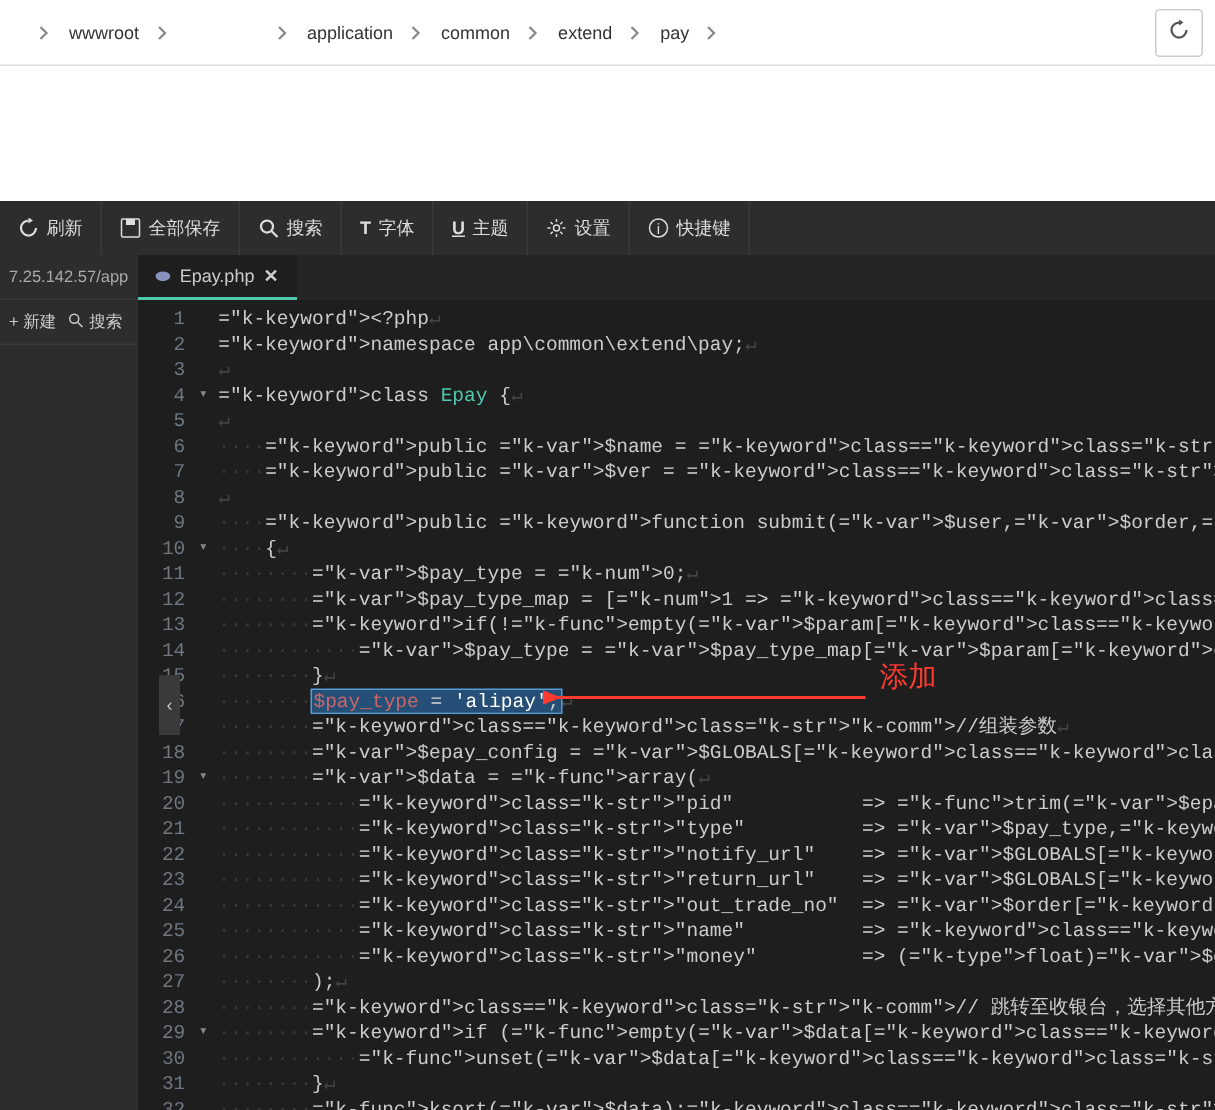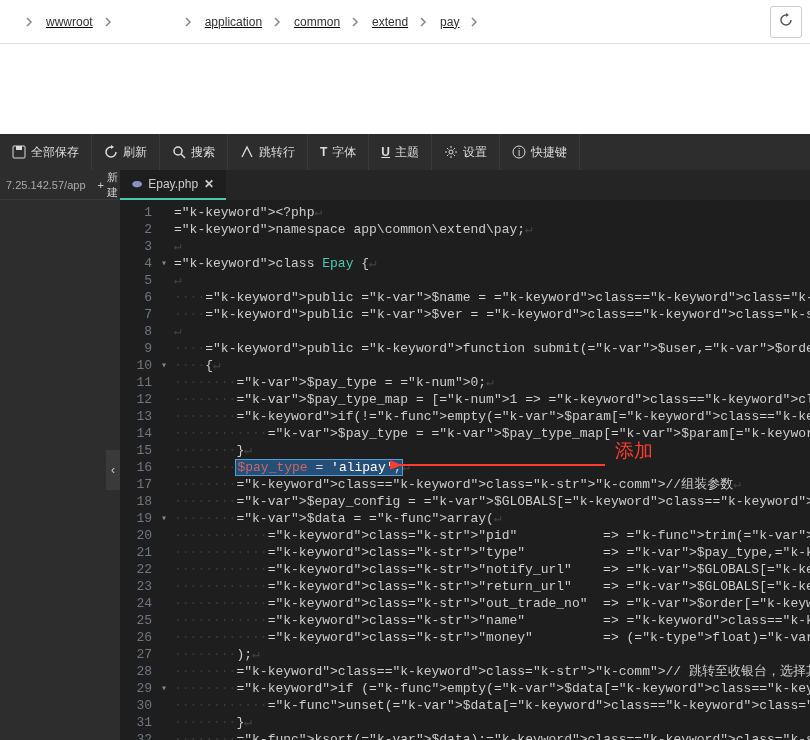--- a/index.html
+++ b/index.html
@@ -1,32 +1,32 @@
 <!DOCTYPE html>
 <html><head>
 <meta charset="utf-8">
 <style>
 * { margin: 0; padding: 0; box-sizing: border-box; }
 body { font-family: "Microsoft YaHei", Arial, sans-serif; font-size: 12px; background: #fff; width: 810px; height: 740px; overflow: hidden; }
 
 .breadcrumb-bar { height: 44px; background: #fff; border-bottom: 1px solid #e0e0e0; display: flex; align-items: center; padding: 0 8px; }
-.breadcrumb { display: flex; align-items: center; gap: 4px; flex: 1; text-decoration: underline; }
+.breadcrumb { display: flex; align-items: center; gap: 4px; flex: 1; }
 .crumb { color: #333; padding: 2px 6px; cursor: pointer; }
 .crumb-sep { color: #888; padding: 0 2px; }
 .crumb-sep svg { display: block; }
 .refresh-btn { width: 32px; height: 32px; border: 1px solid #ccc; border-radius: 3px; display: flex; align-items: center; justify-content: center; cursor: pointer; margin-left: auto; }
 
 .toolbar-spacer { height: 90px; background: #fff; }
 
 .dark-toolbar { height: 36px; background: #2d2d2d; display: flex; align-items: center; color: #ddd; }
 .tb-btn { display: flex; align-items: center; gap: 5px; padding: 0 12px; height: 36px; cursor: pointer; border-right: 1px solid #3a3a3a; white-space: nowrap; }
 .tb-icon { display: inline-flex; align-items: center; justify-content: center; }
 
 .main-row { display: flex; height: calc(100% - 170px); }
-.left-panel { width: 120px; background: #2d2d2d; color: #ccc; display: flex; flex-direction: row; }
+.left-panel { width: 120px; background: #2d2d2d; color: #ccc; display: flex; flex-direction: column; }
 .left-header { height: 30px; display: flex; align-items: center; padding: 0 6px; font-size: 11px; color: #aaa; border-bottom: 1px solid #3a3a3a; }
 .left-tools { height: 30px; display: flex; align-items: center; gap: 8px; padding: 0 6px; border-bottom: 1px solid #3a3a3a; }
 .left-tool-btn { display: flex; align-items: center; gap: 3px; cursor: pointer; font-size: 11px; }
 .collapse-handle { position: absolute; left: 106px; top: 450px; width: 14px; height: 40px; background: #3a3a3a; display: flex; align-items: center; justify-content: center; color: #ccc; cursor: pointer; z-index: 10; }
 
 .editor-area { flex: 1; background: #1e1e1e; color: #ccc; display: flex; flex-direction: column; position: relative; }
 .tab-bar { height: 30px; background: #252526; display: flex; align-items: center; }
 .tab { height: 30px; display: flex; align-items: center; gap: 6px; padding: 0 12px; background: #1e1e1e; border-bottom: 2px solid #4ec9b0; cursor: pointer; }
 .tab-close { cursor: pointer; font-weight: bold; }
 
@@ -104,51 +104,43 @@
         </svg></span>
   </div>
 </div>
 
 <div class="toolbar-spacer"></div>
 
 <div class="dark-toolbar">
   <div class="tb-btn">
     <span class="tb-icon">
         <svg width="14" height="14">
+          <path d="M7 2 A5 5 0 1 0 12 7" stroke="#ddd" fill="none" stroke-width="1.5"></path>
+          <path d="M7 0 L7 4 L10 2 Z" fill="#ddd"></path>
+        </svg>
+      </span>
+    <span>刷新</span>
+  </div>
+  <div class="tb-btn">
+    <span class="tb-icon">
+        <svg width="14" height="14">
           <rect x="1" y="1" width="12" height="12" rx="1" fill="none" stroke="#ddd"></rect>
           <rect x="4" y="1" width="6" height="4" fill="#ddd"></rect>
         </svg>
       </span>
     <span>全部保存</span>
   </div>
   <div class="tb-btn">
     <span class="tb-icon">
         <svg width="14" height="14">
-          <path d="M7 2 A5 5 0 1 0 12 7" stroke="#ddd" fill="none" stroke-width="1.5"></path>
-          <path d="M7 0 L7 4 L10 2 Z" fill="#ddd"></path>
-        </svg>
-      </span>
-    <span>刷新</span>
-  </div>
-  <div class="tb-btn">
-    <span class="tb-icon">
-        <svg width="14" height="14">
           <circle cx="6" cy="6" r="4" stroke="#ddd" fill="none" stroke-width="1.5"></circle>
           <line x1="9" y1="9" x2="13" y2="13" stroke="#ddd" stroke-width="1.5"></line>
         </svg>
       </span>
     <span>搜索</span>
-  </div>
-  <div class="tb-btn">
-    <span class="tb-icon">
-        <svg width="14" height="14">
-          <path d="M2 12 L7 2 L12 12" stroke="#ddd" fill="none" stroke-width="1.3"></path>
-        </svg>
-      </span>
-    <span>跳转行</span>
   </div>
   <div class="tb-btn">
     <span class="tb-icon" style="font-weight:bold">T</span>
     <span>字体</span>
   </div>
   <div class="tb-btn">
     <span class="tb-icon" style="font-weight:bold;text-decoration:underline">U</span>
     <span>主题</span>
   </div>
   <div class="tb-btn">

